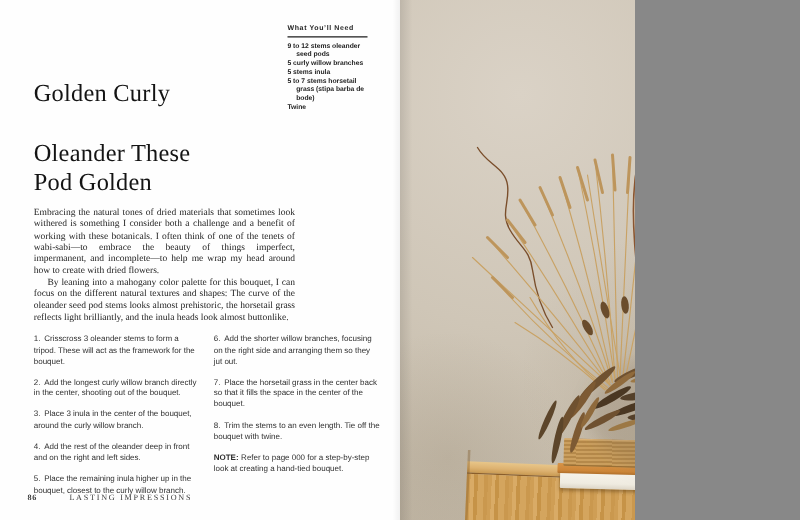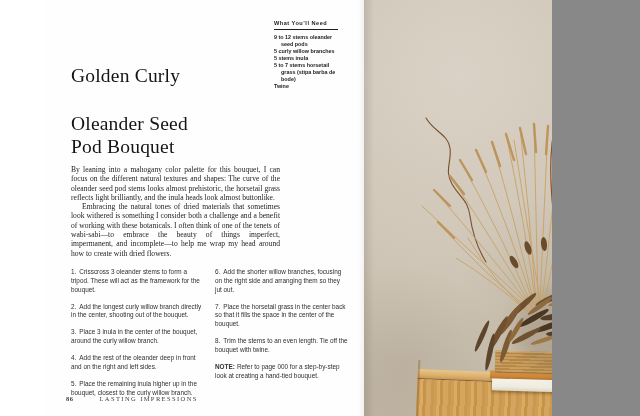--- a/index.html
+++ b/index.html
@@ -1,17 +1,17 @@
 <!DOCTYPE html>
 <html><head>
 <meta charset="utf-8">
 <style>
   html,body{margin:0;padding:0;background:#888;}
   .spread{position:relative;width:508px;height:416px;overflow:hidden;display:flex;
-          font-family:"Liberation Serif",serif;background:#fff;padding-left:44px;}
+          font-family:"Liberation Serif",serif;background:#fff;}
 
   
   .page-left{position:relative;width:320px;height:416px;background:#fefefe;flex:0 0 320px;}
   .page-left::after{content:"";position:absolute;top:0;right:0;width:6px;height:100%;
           background:linear-gradient(to right,rgba(0,0,0,0),rgba(0,0,0,.05));}
 
   .materials{position:absolute;left:230px;top:20px;width:64px;color:#1d1d1d;}
   .materials h4{margin:0 0 4px 0;font-family:"Liberation Sans",sans-serif;font-weight:bold;
           font-size:5.6px;letter-spacing:.5px;border-bottom:.75px solid #1d1d1d;padding-bottom:3px;}
   .materials ul{margin:0;padding:0;list-style:none;}
@@ -88,27 +88,27 @@
         <li>9 to 12 stems oleander seed pods</li>
         <li>5 curly willow branches</li>
         <li>5 stems inula</li>
         <li>5 to 7 stems horsetail grass (stipa barba de bode)</li>
         <li>Twine</li>
       </ul>
     </div>
 
     <h1 class="article-title"><span>Golden Curly</span><br>
       <br>
-      <span>Oleander Seed</span><br>
-      <span>Pod Bouquet</span>
+      <span>Oleander These</span><br>
+      <span>Pod Golden</span>
     </h1>
 
     <div class="intro">
+      <p>Embracing the natural tones of dried materials that sometimes look withered is something I consider both a challenge and a benefit of working with these botanicals. I often think of one of the tenets of wabi-sabi—to embrace the beauty of things imperfect, impermanent, and incomplete—to help me wrap my head around how to create with dried flowers.</p>
       <p>By leaning into a mahogany color palette for this bouquet, I can focus on the different natural textures and shapes: The curve of the oleander seed pod stems looks almost prehistoric, the horsetail grass reflects light brilliantly, and the inula heads look almost buttonlike.</p>
-      <p>Embracing the natural tones of dried materials that sometimes look withered is something I consider both a challenge and a benefit of working with these botanicals. I often think of one of the tenets of wabi-sabi—to embrace the beauty of things imperfect, impermanent, and incomplete—to help me wrap my head around how to create with dried flowers.</p>
     </div>
 
     <div class="steps">
       <div class="steps-col">
         <p class="step"><span class="num">1.</span><span>Crisscross 3 oleander stems to form a tripod. These will act as the framework for the bouquet.</span></p>
         <p class="step"><span class="num">2.</span><span>Add the longest curly willow branch directly in the center, shooting out of the bouquet.</span></p>
         <p class="step"><span class="num">3.</span><span>Place 3 inula in the center of the bouquet, around the curly willow branch.</span></p>
         <p class="step"><span class="num">4.</span><span>Add the rest of the oleander deep in front and on the right and left sides.</span></p>
         <p class="step"><span class="num">5.</span><span>Place the remaining inula higher up in the bouquet, closest to the curly willow branch.</span></p>
       </div>

